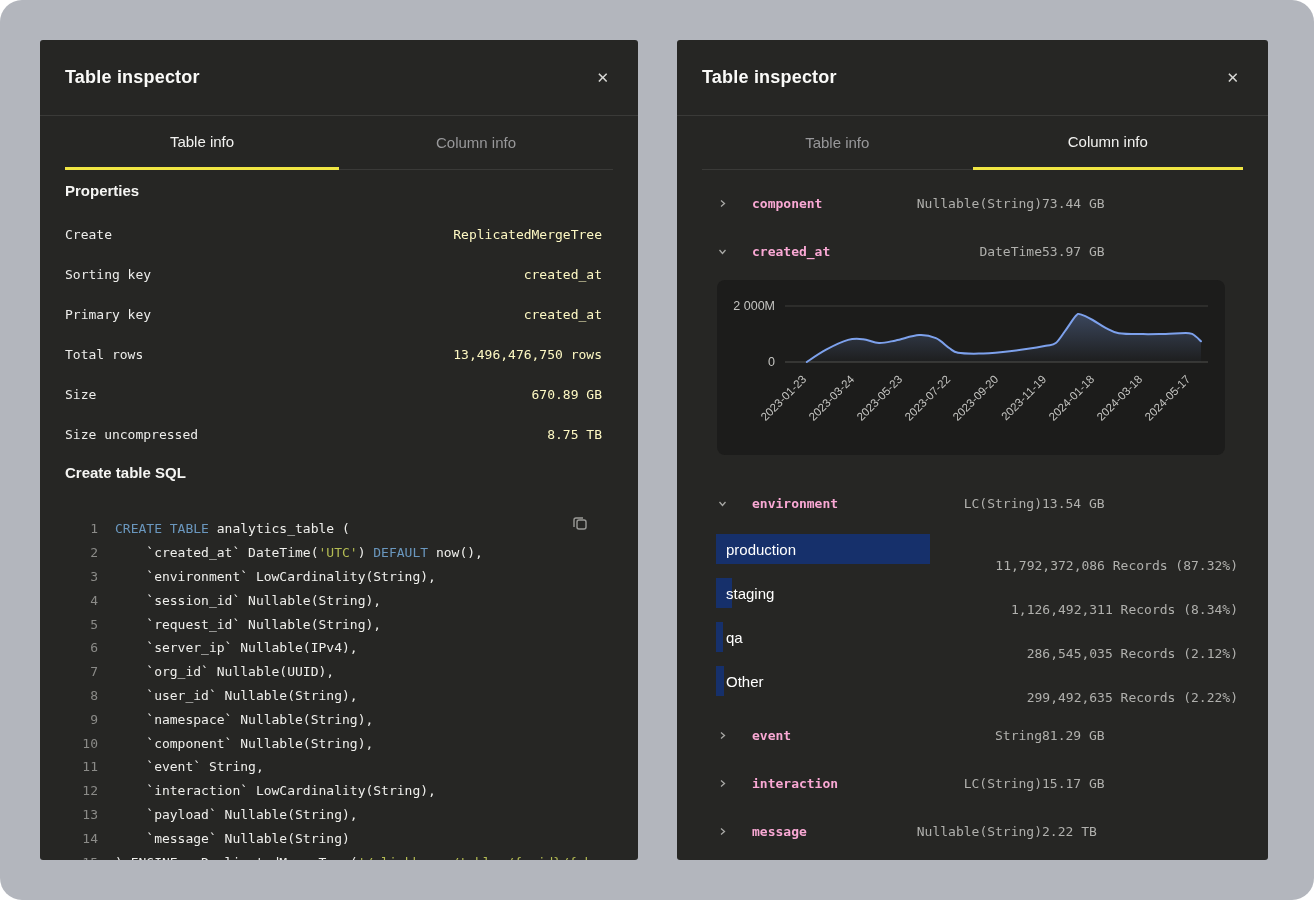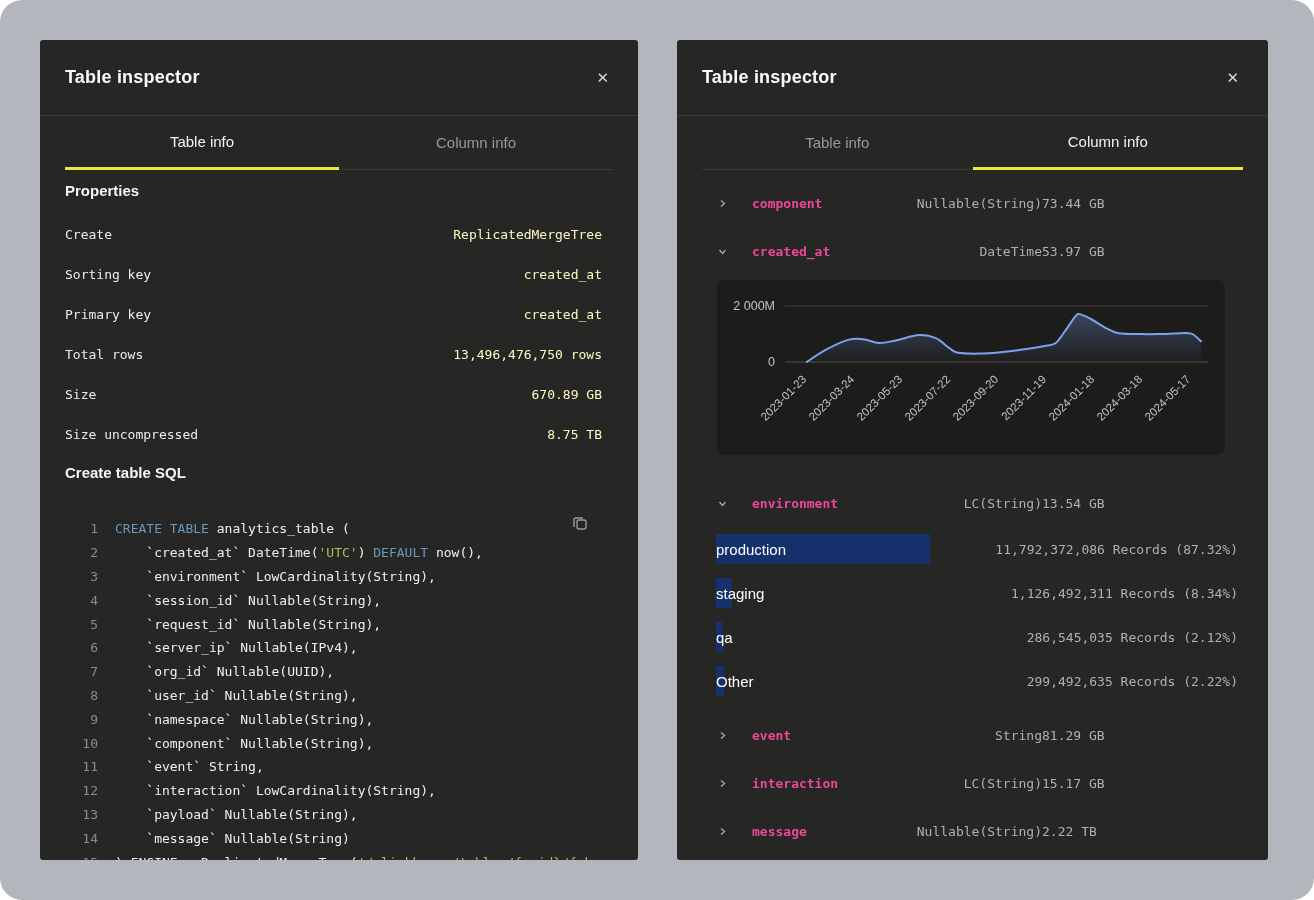--- a/index.html
+++ b/index.html
@@ -27,30 +27,30 @@
 
   .code{ position:relative; margin:21px 25px 0 25px; padding-top:12px; }
   .code-line{ display:flex; height:23.8px; align-items:center; font-family:"DejaVu Sans Mono", monospace; font-size:13px; white-space:pre; overflow:hidden; }
   .lnum{ width:33px; text-align:right; color:#8b8b88; flex:none; margin-right:17px; }
   .seg-p{ color:#efefec; } .seg-k{ color:#6a97be; } .seg-s{ color:#b4bc53; }
   .copy{ position:absolute; right:23px; top:8px; background:none; border:none; cursor:pointer; padding:2px; }
 
   .colrows{ margin-top:9px; }
   .col-row{ display:flex; align-items:center; height:48px; padding:0 30px 0 40px; font-family:"DejaVu Sans Mono", monospace; font-size:13px; cursor:pointer; }
   .chev{ width:35px; flex:none; display:flex; align-items:center; }
-  .cname{ flex:1; color:#ec4899; font-weight:700; }
+  .cname{ flex:1; color:#f9a8d4; font-weight:700; }
   .ctype{ width:180px; text-align:right; color:#b0b0ad; }
   .csize{ width:196px; color:#b0b0ad; }
 
   .chartbox{ margin:5px 43px 24px 40px; height:175px; background:#1c1c1b; border-radius:8px; }
 
   .val-row{ position:relative; height:44px; margin:0 30px 0 39px; display:flex; align-items:center; }
   .val-bar{ position:absolute; left:0; top:7px; height:30px; background:#16306b; }
-  .val-label{ position:relative; z-index:1; font-size:15px; color:#ffffff; }
-  .val-records{ position:absolute; right:0; top:0; height:44px; display:flex; align-items:center; font-family:"DejaVu Sans Mono", monospace; font-size:13px; color:#b0b0ad; }
+  .val-label{ position:relative; z-index:1; padding-left:10px; font-size:15px; color:#ffffff; }
+  .val-records{ position:absolute; right:0; top:16px; height:44px; display:flex; align-items:center; font-family:"DejaVu Sans Mono", monospace; font-size:13px; color:#b0b0ad; }
   .vgap{ height:8px; }
 </style>
 </head>
 <body>
 
 <div class="screen">
 
   <section class="modal left">
     <header class="mhead">
       <h1 class="mtitle">Table inspector</h1>

